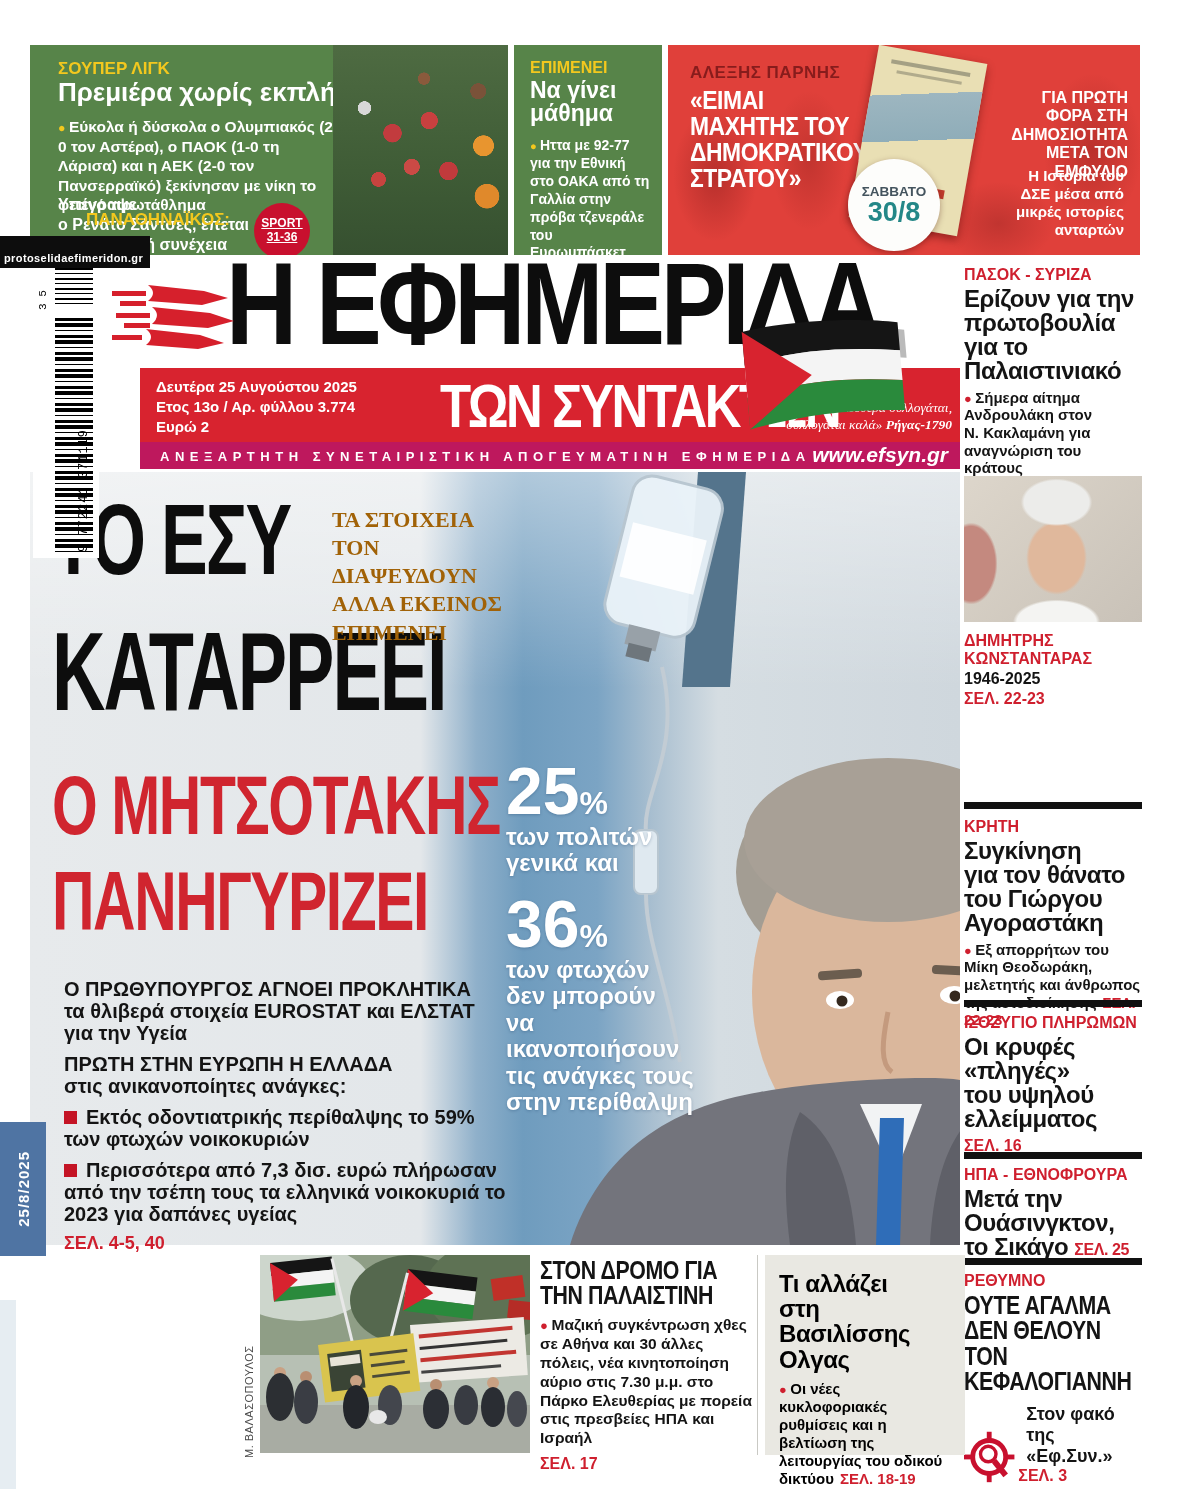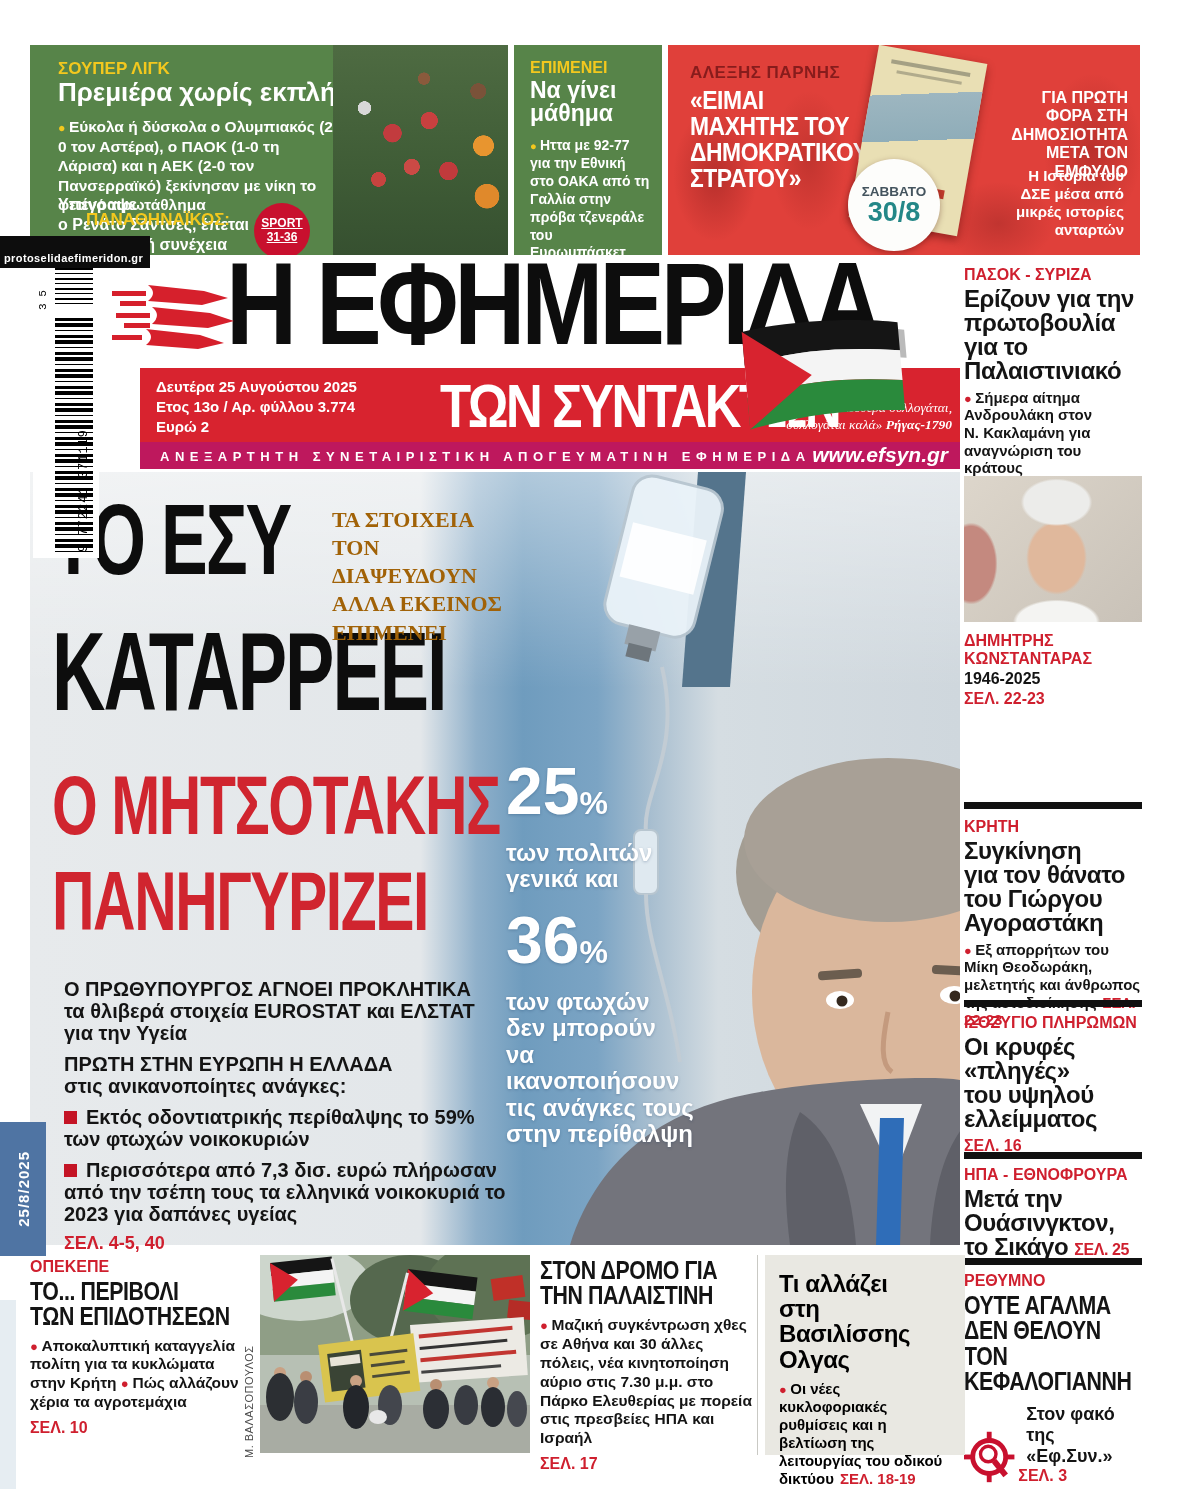--- a/index.html
+++ b/index.html
@@ -103,21 +103,21 @@
   .hl1 { top:498px; font-size:100px; }
   .hl2 { top:626px; font-size:112px; transform:scaleX(.66); }
   .hl-red { position:absolute; left:52px; color:#d0252f; font-weight:900; line-height:.85; white-space:nowrap;
     transform:scaleX(.70); transform-origin:0 0; letter-spacing:-2px; z-index:3; }
   .hl3 { top:770px; font-size:84px; }
   .hl4 { top:866px; font-size:84px; }
   .side-kicker { position:absolute; left:332px; top:506px; font-size:22px; font-weight:800; color:#a16207; line-height:1.28; z-index:3;font-family:Liberation Serif, serif; }
   .stats { position:absolute; left:506px; top:762px; color:#fff; z-index:3; width:200px; }
   .stat-val { font-size:66px; font-weight:800; line-height:.88; text-shadow:0 1px 3px rgba(0,40,80,.25); }
   .stat-pct { font-size:32px; font-weight:700; }
-  .stat-label { font-size:24px; font-weight:800; line-height:1.1; margin-top:20px; text-shadow:0 1px 3px rgba(0,40,80,.25); }
+  .stat-label { font-size:24px; font-weight:800; line-height:1.1; margin-top:4px; text-shadow:0 1px 3px rgba(0,40,80,.25); }
   .stat-gap { margin-top:18px; }
   .deck { position:absolute; left:64px; top:978px; width:448px; font-size:20px; line-height:1.1; color:#141414; z-index:3; }
   .deck p { margin-bottom:9px; font-weight:600; }
   .deck .dh { font-weight:800; }
   .sq::before { content:""; display:inline-block; width:13px; height:13px; background:#c41425; margin-right:9px; }
   .pageref { color:#cf1f2e; font-weight:800; font-size:18px; }
 
   
   .rc { position:absolute; left:964px; width:178px; color:#141414; }
   .rc-kicker { color:#cf1f2e; font-weight:800; font-size:16px; margin-bottom:3px; line-height:1.1; }
@@ -403,27 +403,20 @@
         </g>
       </svg>
       <div>
         <div class="lens-txt pre">Στον φακό
 της «Εφ.Συν.»</div>
         <div class="rc-page">ΣΕΛ. 3</div>
       </div>
     </div>
   </section>
 
-  <section class="bot bo1">
-    <div class="rc-kicker">ΟΠΕΚΕΠΕ</div>
-    <div class="rc-head hcond pre">ΤΟ... ΠΕΡΙΒΟΛΙ
-ΤΩΝ ΕΠΙΔΟΤΗΣΕΩΝ</div>
-    <div class="bot-body"><span class="dot-r">Αποκαλυπτική καταγγελία πολίτη για τα κυκλώματα στην Κρήτη </span><span class="dot-r">Πώς αλλάζουν χέρια  τα αγροτεμάχια</span></div>
-    <div class="rc-page">ΣΕΛ. 10</div>
-  </section>
 
   <span class="credit vtext">Μ. ΒΑΛΑΣΟΠΟΥΛΟΣ</span>
 
   <div class="protest">
     <svg width="270" height="198" viewBox="0 0 270 198">
       <rect x="0" y="0" width="270" height="198" fill="#b7c0b4"></rect>
       <rect x="0" y="0" width="270" height="100" fill="#8f9e86"></rect>
       <ellipse cx="40" cy="28" rx="70" ry="38" fill="#cdd6cc"></ellipse>
       <ellipse cx="150" cy="45" rx="60" ry="45" fill="#55684e"></ellipse>
       <ellipse cx="235" cy="35" rx="70" ry="50" fill="#5e7254"></ellipse>

